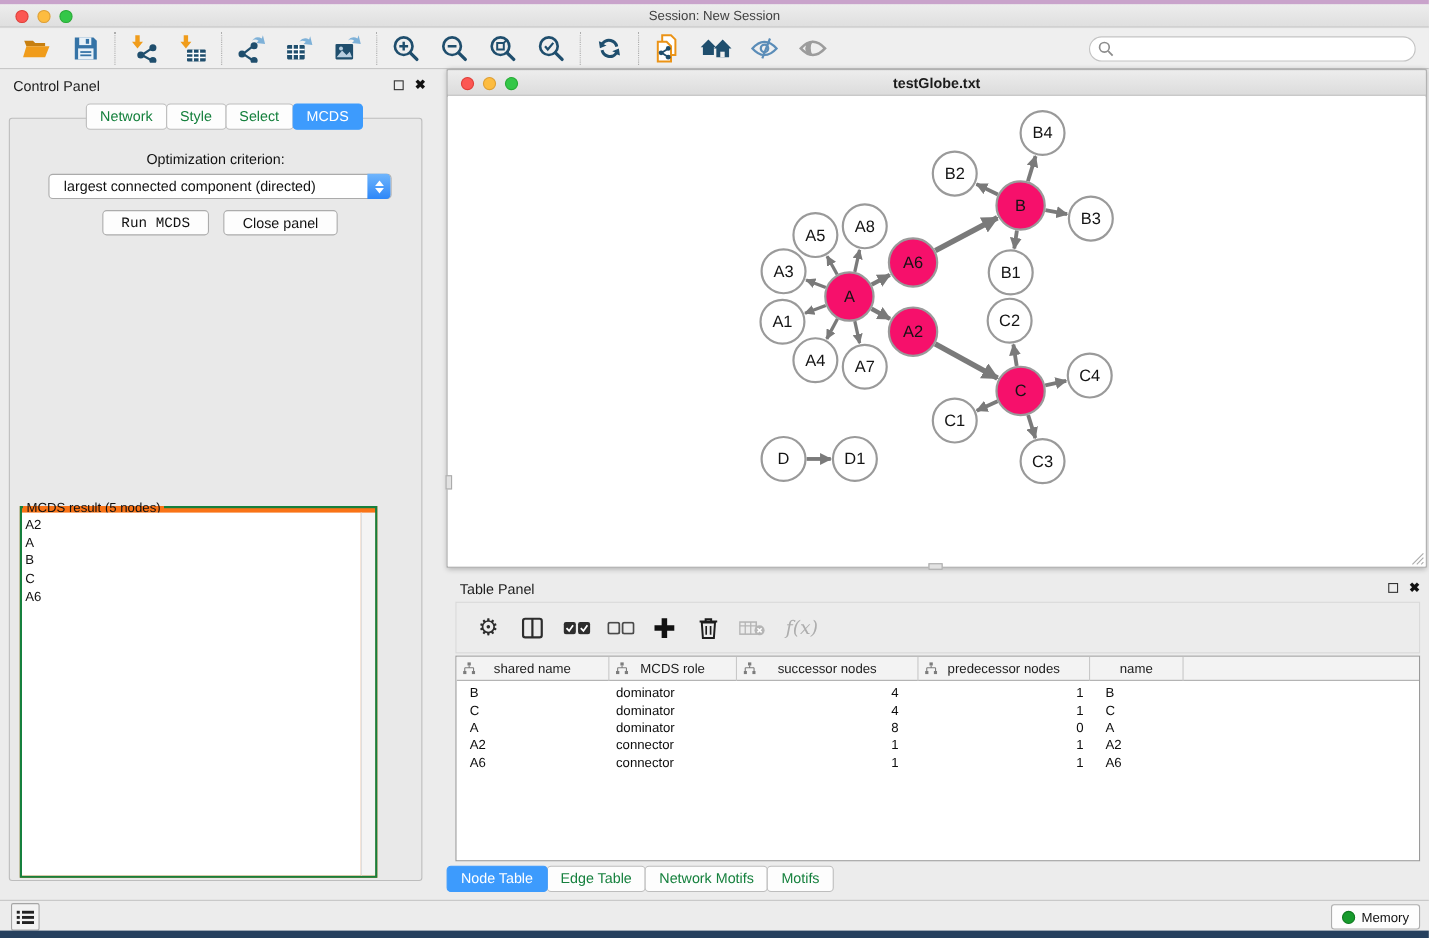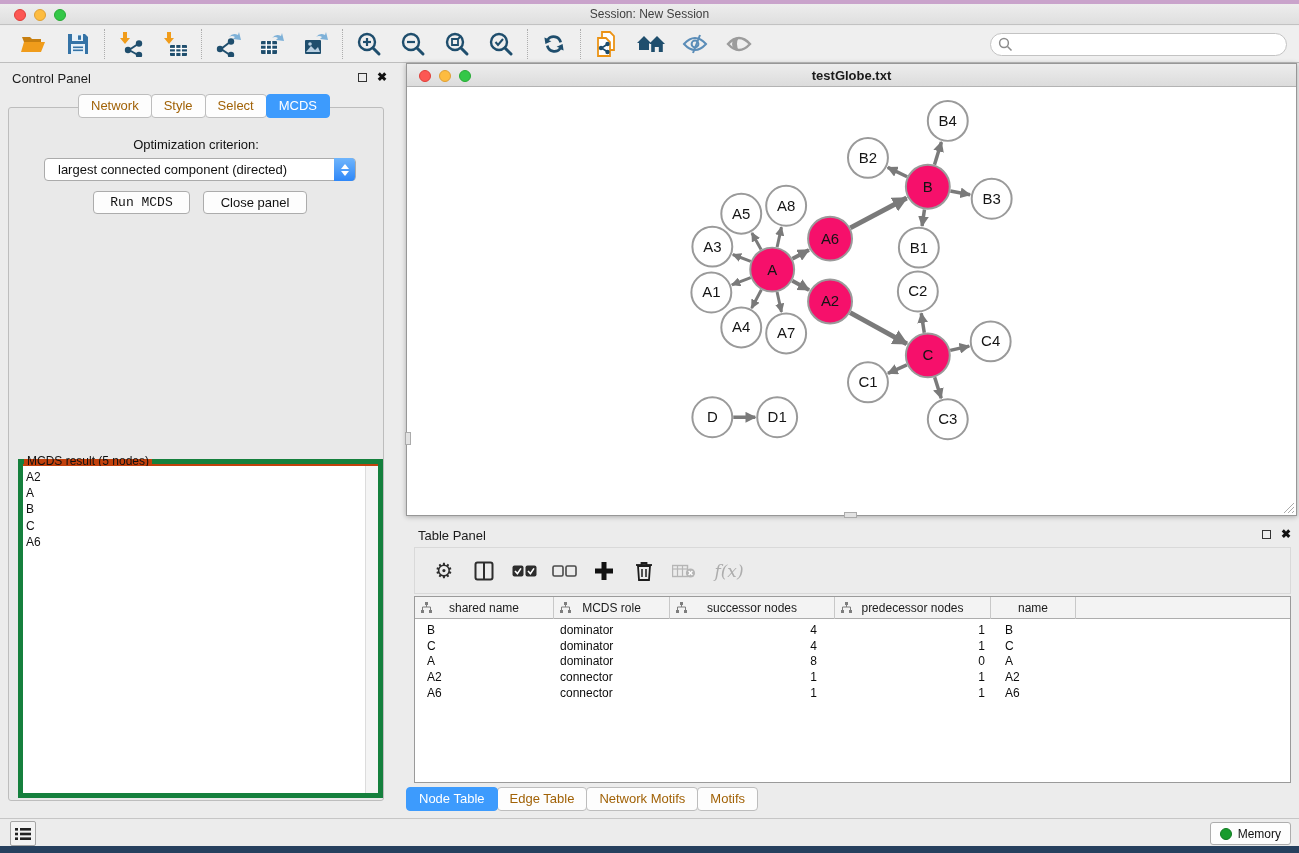--- a/index.html
+++ b/index.html
@@ -38,42 +38,42 @@
   #main { position:absolute; top:63px; left:0; right:0; height:755px; background:#ECECEC; }
 
   
   #control-panel { position:absolute; left:0; top:0; width:392px; height:755px; }
   .panel-title { position:absolute; left:12px; top:8px; font-size:13px; color:#1c1c1c; }
   .panel-float { position:absolute; top:10px; width:9px; height:9px; border:1.5px solid #333; }
   .panel-close { position:absolute; top:7px; font-size:12px; font-weight:bold; color:#111; }
   #cp-float { left:358px; } #cp-close { left:377px; }
 
   #cp-tabs { position:absolute; left:78px; top:31px; display:flex; z-index:3; }
-  .seg-tab { font-size:13px; color:#a16207; background:#FDFDFD; border:1px solid #BDBDBD;
+  .seg-tab { font-size:13px; color:#15803d; background:#FDFDFD; border:1px solid #BDBDBD;
     padding:3px 12px 4px; margin-right:-1px; border-radius:4px; cursor:default; }
   .seg-tab.active { background:#3D9BFD; border-color:#3D9BFD; color:#fff; z-index:2; }
 
   #cp-pane { position:absolute; left:8px; top:44px; width:376px; height:694px;
     background:#E9E9E9; border:1px solid #BDBDBD; border-radius:3px; }
   #opt-label { position:absolute; top:29px; width:100%; text-align:center; font-size:13px; color:#111; }
   #criterion { position:absolute; left:35px; top:50px; width:312px; height:23px; background:#fff;
     border:1px solid #ABABAB; border-radius:4px; font-size:13px; color:#111;
     display:flex; align-items:center; padding-left:13px; }
   #criterion .stepper { position:absolute; right:0; top:-1px; width:21px; height:23px;
     background:linear-gradient(#6FB5FC,#2E87F8); border-radius:0 4px 4px 0;
     display:flex; flex-direction:column; align-items:center; justify-content:center; gap:2px; }
   .chev-up { width:0; height:0; border-left:4px solid transparent; border-right:4px solid transparent; border-bottom:5px solid #fff; }
   .chev-dn { width:0; height:0; border-left:4px solid transparent; border-right:4px solid transparent; border-top:5px solid #fff; }
   .mac-btn { position:absolute; top:83px; height:23px; background:#FDFDFD; border:1px solid #ACACAC;
     border-radius:4px; font-size:13px; color:#111; display:flex; align-items:center; justify-content:center; }
   #run-btn { left:84px; width:97px;font-family:Liberation Mono, monospace; }
   #closepanel-btn { left:194px; width:104px; }
 
-  #mcds-fieldset { position:absolute; left:9px; top:346px; width:365px; height:344px;
-    border:5px solid #15803d; margin:0; padding:0; background:#c2410c; }
+  #mcds-fieldset { position:absolute; left:9px; top:346px; width:325px; height:344px;
+    border:2px solid #15803d; margin:0; padding:0; background:#f97316; }
   #mcds-fieldset legend { font-size:12px; color:#111; padding:0 3px; margin-left:1px; background:transparent; }
   #mcds-list { position:absolute; left:0; top:-2px; right:13px; bottom:0; background:#fff;
     font-size:12px; color:#111; padding:3px 0 0 3px; line-height:16.2px; overflow:hidden; }
   #mcds-scroll { position:absolute; top:-2px; right:0; bottom:0; width:13px; background:#F4F4F4; border-left:1px solid #DCDCDC; }
 
   
   #network-window { position:absolute; left:406px; top:0; width:891px; height:453px;
     background:#fff; border:1px solid #979797; box-shadow:0 1px 5px rgba(0,0,0,.28); }
   #nw-titlebar { position:absolute; top:0; left:0; right:0; height:23px;
     background:linear-gradient(#EDEDED,#DCDCDC); border-bottom:1px solid #B3B3B3;font-weight:bold; }

